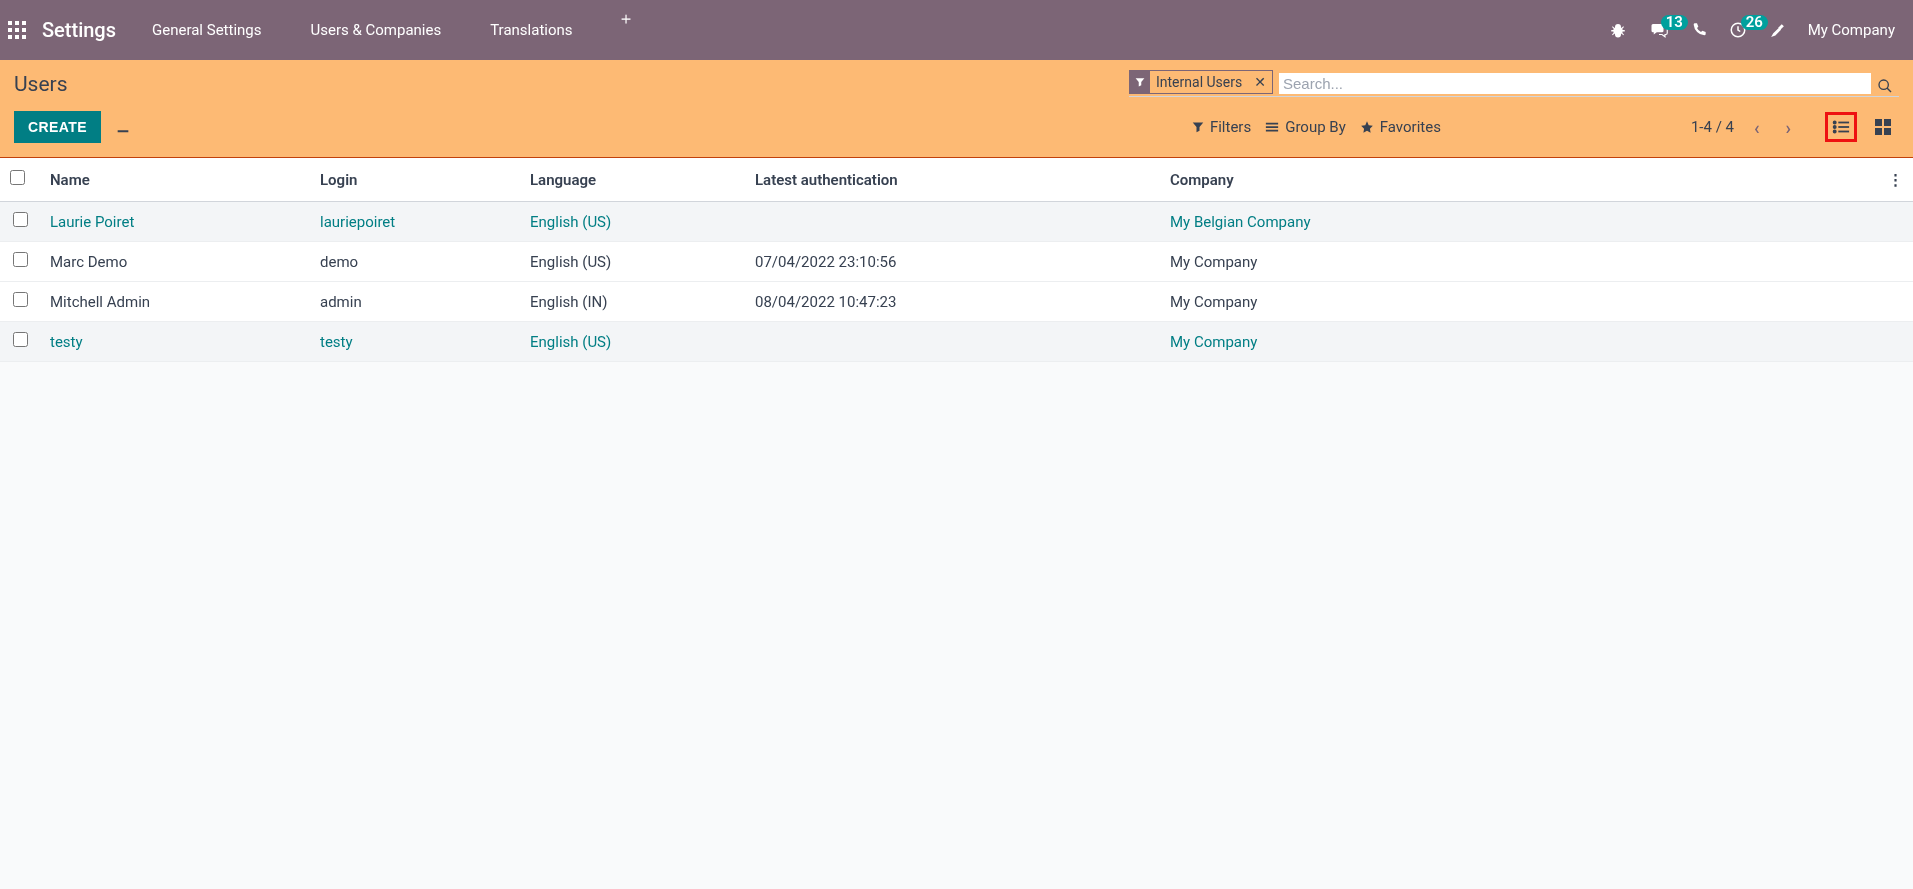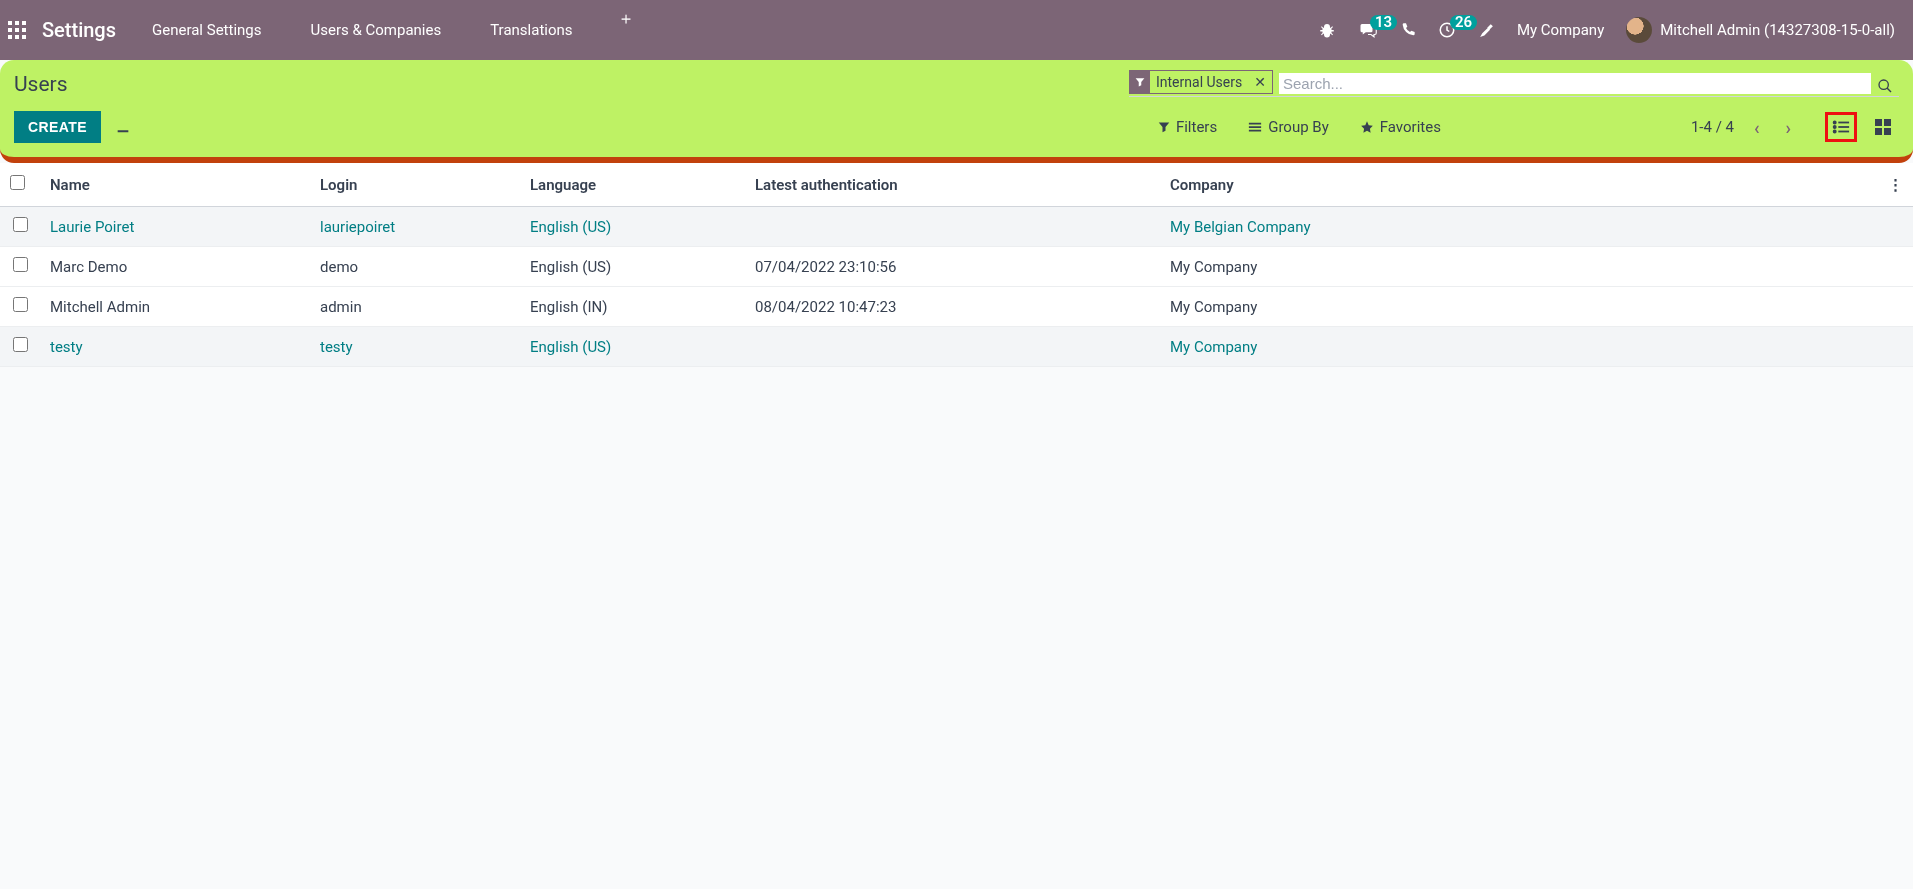--- a/index.html
+++ b/index.html
@@ -41,23 +41,22 @@
   }
   .avatar {
     width: 26px; height: 26px; border-radius: 50%;
     background: radial-gradient(circle at 35% 35%, #e3b48a 0 35%, #5a4a3a 36% 100%);
     margin-right: 8px;
   }
   .user-label { font-size: 15px; }
 
   
   .cp {
-    background: #bef264;
-    border-bottom: 6px solid #c2410c;
-    border-radius: 14px;
+    background: #fdba74;
+    border-bottom: 1px solid #c2410c;
   }
   .cp-row1 {
     display: flex;
     align-items: center;
     padding: 10px 14px 4px 14px;
   }
   .breadcrumb-title { font-size: 21px; color: #374151; font-weight: 400; }
   .cp-row1-spacer { flex: 1; }
   .searchbar {
     flex: 0 0 770px;
@@ -103,21 +102,21 @@
     letter-spacing: 0.4px;
     cursor: pointer;
   }
   .btn-download {
     margin-left: 14px;
     color: #374151;
     font-size: 16px;
     cursor: pointer;
   }
   .cp-row2-spacer { flex: 1; }
-  .search-options { display:flex; gap: 31px; margin-right: 250px; }
+  .search-options { display:flex; gap: 14px; margin-right: 250px; }
   .so-item { display:flex; align-items:center; gap:6px; color:#374151; cursor:pointer; font-size:15px; }
   .pager { display:flex; align-items:center; gap: 14px; font-size:15px; color:#374151; }
   .pager-arrow { color:#7C6576; font-size:18px; cursor:pointer; padding: 0 6px; font-weight:600; }
   .view-switch { display:flex; gap: 10px; margin-left: 28px; align-items:center; }
   .view-btn { width: 32px; height: 30px; display:flex; align-items:center; justify-content:center; cursor:pointer; font-size:18px; color:#374151; }
   .view-btn.active { border: 3px solid #e11; }
 
   
   .list-table { width: 100%; border-collapse: collapse; background:#fff; }
   .list-table thead th {
@@ -202,24 +201,20 @@
         </svg>
       <span class="badge">26</span>
     </div>
     <div class="systray-item">
       <svg width="17" height="17" viewBox="0 0 24 24" fill="#fff">
           <path d="M21 6l-3-3-5 5 3 3 5-5zM3 21l6-2 8-8-3-3-8 8-3 5z"></path>
         </svg>
     </div>
     <div class="systray-item">
       <span class="user-label">My Company</span>
-    </div>
-    <div class="systray-item">
-      <div class="avatar"></div>
-      <span class="user-label">Mitchell Admin (14327308-15-0-all)</span>
     </div>
   </div>
 </div>
 
 <div class="cp">
   <div class="cp-row1">
     <div class="breadcrumb-title">Users</div>
     <div class="cp-row1-spacer"></div>
     <div class="searchbar">
       <div class="facet">

